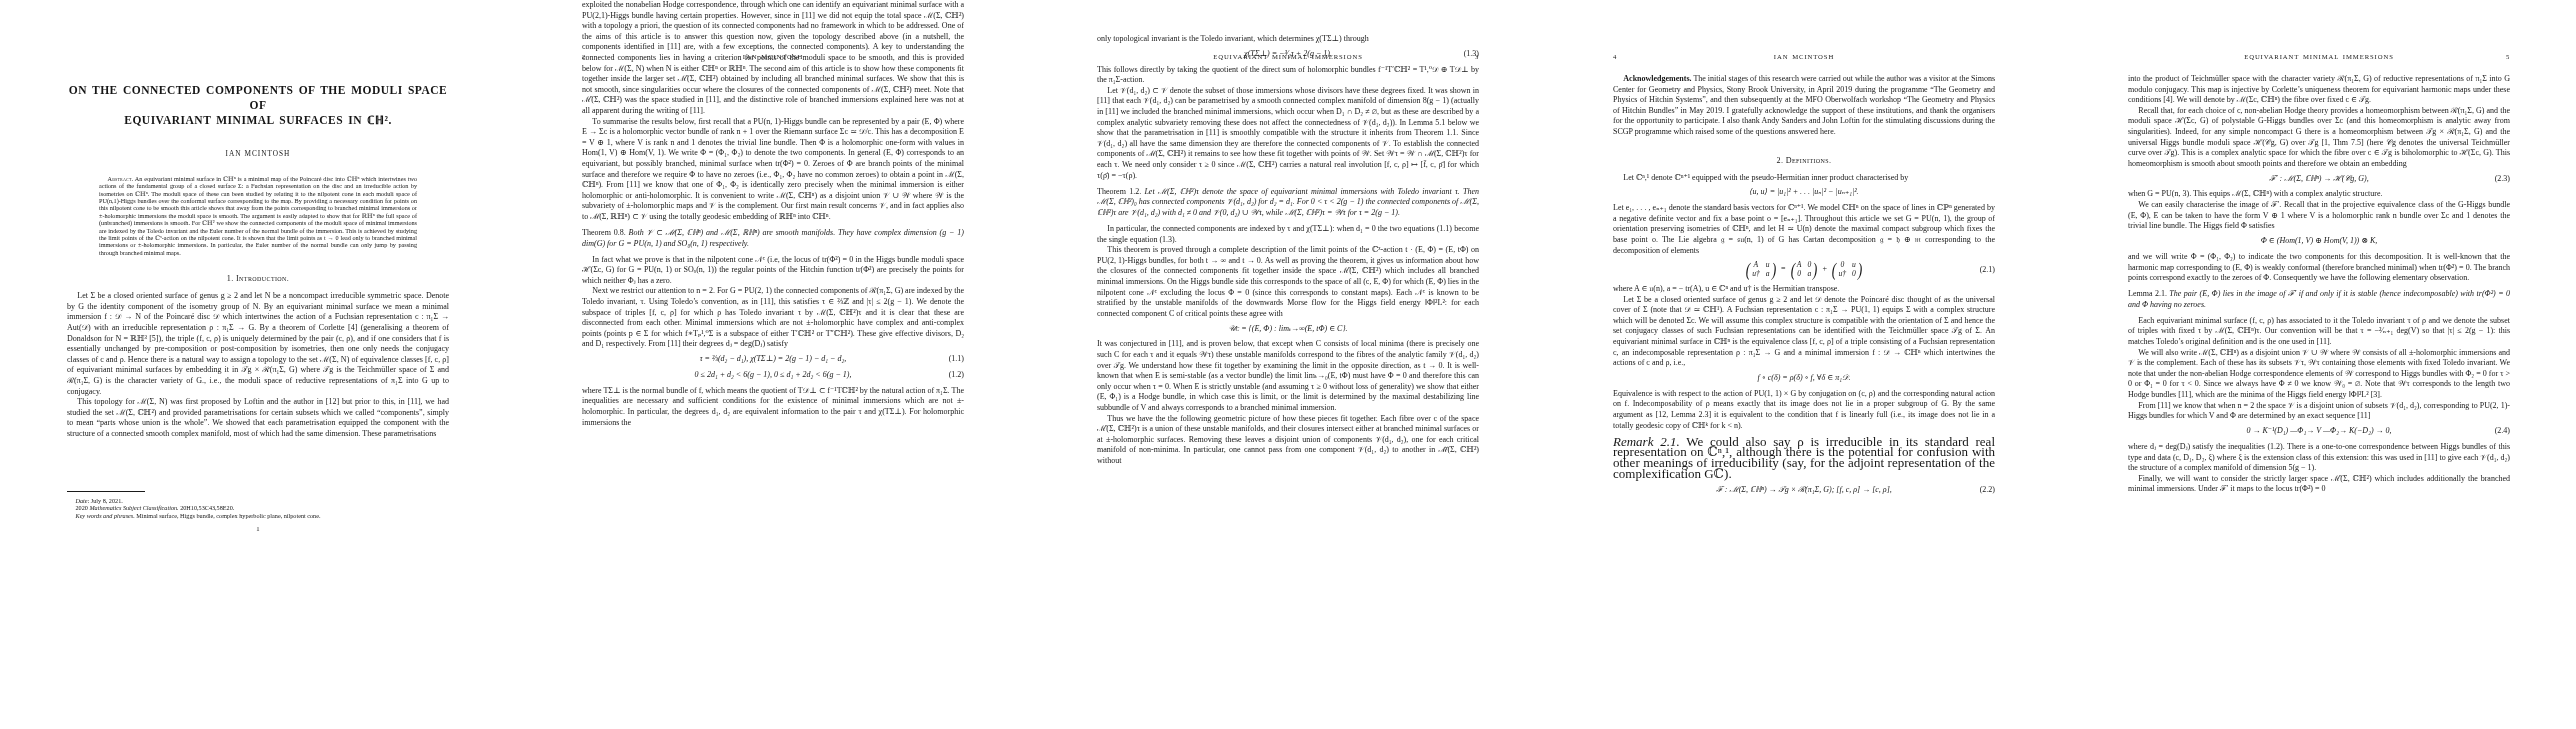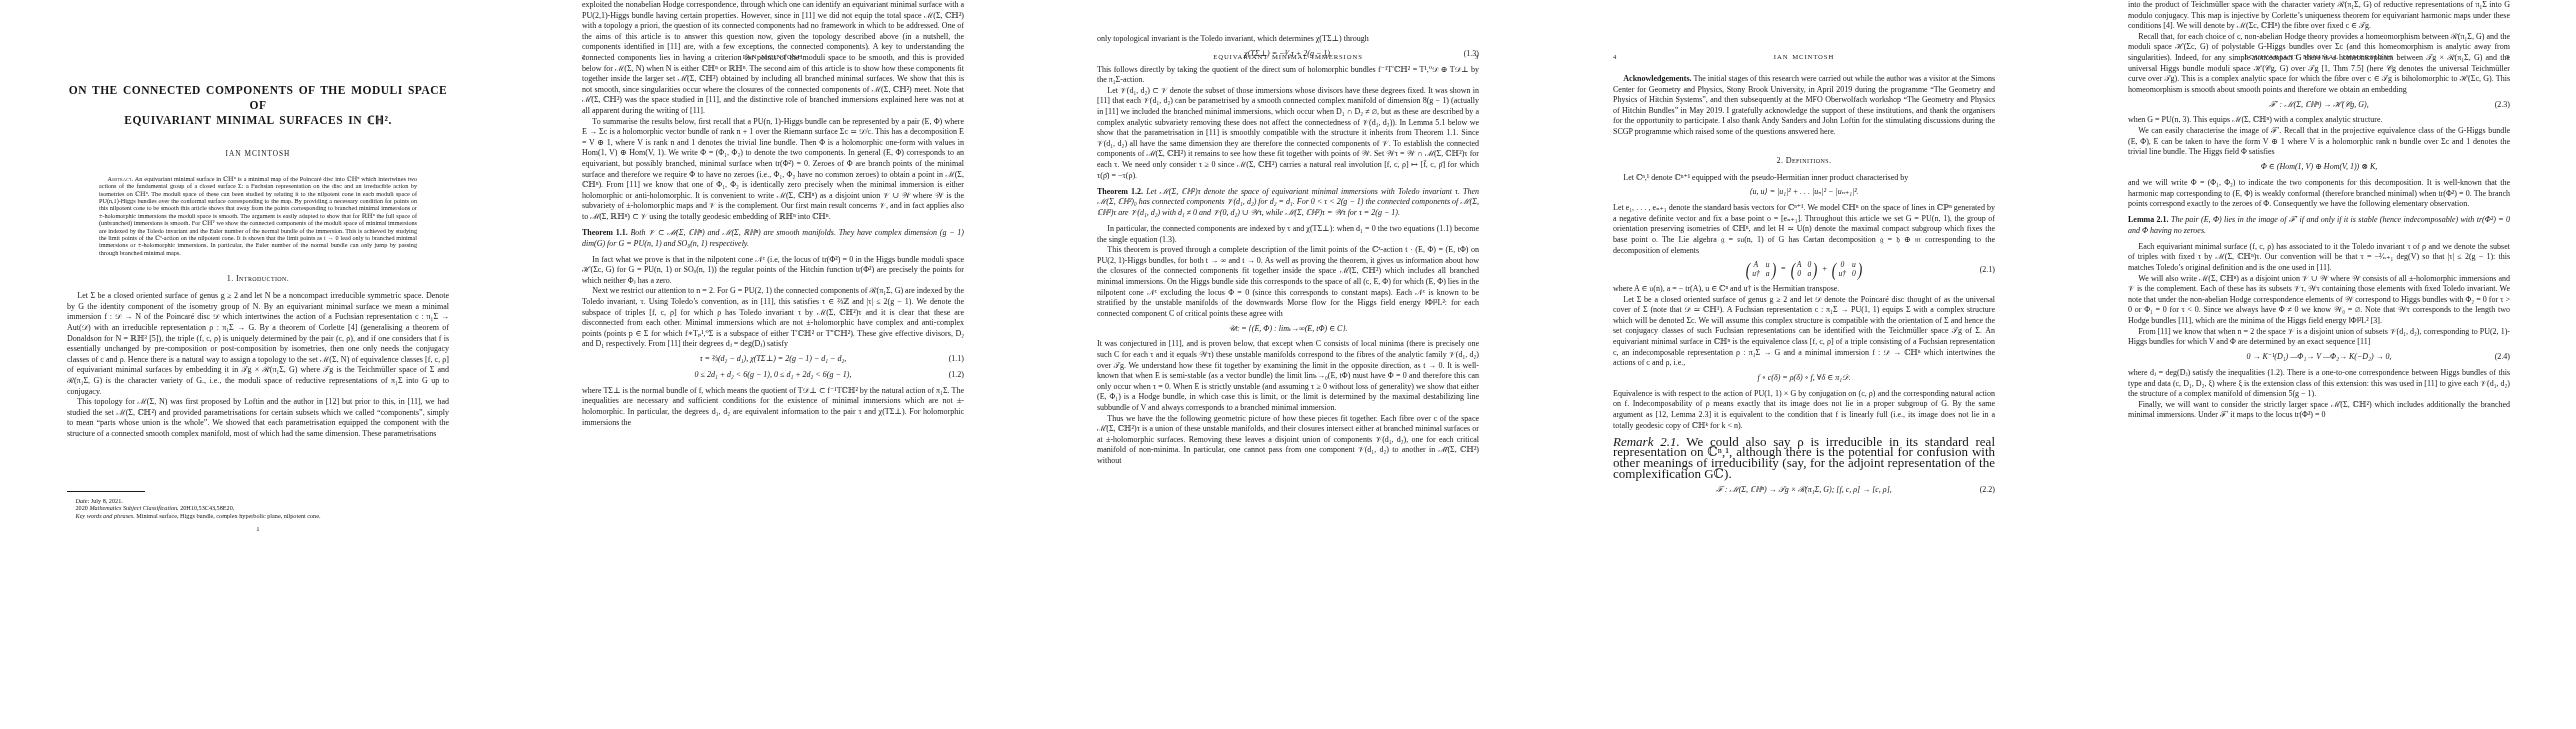--- a/index.html
+++ b/index.html
@@ -21,21 +21,21 @@
          letter-spacing:0.5px;word-spacing:1.8px;}
   .author{margin-top:20.7px;text-align:center;font-size:7.3px;letter-spacing:1px;font-variant:small-caps;}
   .abstract{margin:17px 32px 0 32px;font-size:6.2px;line-height:7.4px;text-align:justify;text-indent:8.5px;}
   .abstract .abs-label{font-variant:small-caps;letter-spacing:0.2px;}
   .section{margin:18px 0 8px 0;text-align:center;font-size:8.1px;font-variant:small-caps;letter-spacing:0.4px;}
 
   
   .para{margin:0;font-size:8px;line-height:10.6px;text-align:justify;text-indent:10.3px;hyphens:auto;}
   .para.cont{text-indent:0;}
   .thm{margin:5.5px 0;font-size:8px;line-height:10.6px;text-align:justify;hyphens:auto;}
-  .thm .thm-label{font-weight:bold;}
+  .thm .thm-label{font-weight:normal;}
   .thm .thm-body{font-style:italic;}
   .rem{margin:5.5px 0;font-size:13px;line-height:10.6px;text-align:justify;hyphens:auto;}
   .rem .rem-label{font-style:italic;}
   .ack-label{font-weight:bold;}
 
   .eqrow{position:relative;margin:4.3px 0 5.5px 0;text-align:center;font-size:8px;line-height:10.3px;}
   .eqtext{font-style:italic;}
   .eqno{position:absolute;right:0;top:50%;transform:translateY(-50%);font-style:normal;}
 
   .mat{display:inline-flex;align-items:center;margin:0 1.2px;vertical-align:middle;}
@@ -90,21 +90,21 @@
 
 <div class="page" style="left:515px">
   <div class="phead">
     <span class="hcenter">IAN MCINTOSH</span>
     <span class="hleft">2</span>
     <span class="hright"></span>
   </div>
   <div class="pbody" style="">
       <p class="para cont">exploited the nonabelian Hodge correspondence, through which one can identify an equivariant minimal surface with a PU(2,1)-Higgs bundle having certain properties. However, since in [11] we did not equip the total space ℳ(Σ, ℂℍ²) with a topology a priori, the question of its connected components had no framework in which to be addressed. One of the aims of this article is to answer this question now, given the topology described above (in a nutshell, the components identified in [11] are, with a few exceptions, the connected components). A key to understanding the connected components lies in having a criterion for points of the moduli space to be smooth, and this is provided below for ℳ(Σ, N) when N is either ℂℍⁿ or ℝℍⁿ. The second aim of this article is to show how these components fit together inside the larger set ℳ̄(Σ, ℂℍ²) obtained by including all branched minimal surfaces. We show that this is not smooth, since singularities occur where the closures of the connected components of ℳ(Σ, ℂℍ²) meet. Note that ℳ̄(Σ, ℂℍ²) was the space studied in [11], and the distinctive role of branched immersions explained here was not at all apparent during the writing of [11].</p>
       <p class="para">To summarise the results below, first recall that a PU(n, 1)-Higgs bundle can be represented by a pair (E, Φ) where E → Σc is a holomorphic vector bundle of rank n + 1 over the Riemann surface Σc ≃ 𝒟/c. This has a decomposition E = V ⊕ 1, where V is rank n and 1 denotes the trivial line bundle. Then Φ is a holomorphic one-form with values in Hom(1, V) ⊕ Hom(V, 1). We write Φ = (Φ₁, Φ₂) to denote the two components. In general (E, Φ) corresponds to an equivariant, but possibly branched, minimal surface when tr(Φ²) = 0. Zeroes of Φ are branch points of the minimal surface and therefore we require Φ to have no zeroes (i.e., Φ₁, Φ₂ have no common zeroes) to obtain a point in ℳ(Σ, ℂℍⁿ). From [11] we know that one of Φ₁, Φ₂ is identically zero precisely when the minimal immersion is either holomorphic or anti-holomorphic. It is convenient to write ℳ(Σ, ℂℍⁿ) as a disjoint union 𝒱 ∪ 𝒲 where 𝒲 is the subvariety of ±-holomorphic maps and 𝒱 is the complement. Our first main result concerns 𝒱, and in fact applies also to ℳ(Σ, ℝℍⁿ) ⊂ 𝒱 using the totally geodesic embedding of ℝℍⁿ into ℂℍⁿ.</p>
-      <p class="thm"><span class="thm-label">Theorem 1.1.</span><span class="thm-body"> Both 𝒱 ⊂ ℳ(Σ, ℂℍⁿ) and ℳ(Σ, ℝℍⁿ) are smooth manifolds. They have complex dimension (g − 1) dim(G) for G = PU(n, 1) and SO₀(n, 1) respectively.</span></p>
+      <p class="thm"><span class="thm-label">Theorem 0.8.</span><span class="thm-body"> Both 𝒱 ⊂ ℳ(Σ, ℂℍⁿ) and ℳ(Σ, ℝℍⁿ) are smooth manifolds. They have complex dimension (g − 1) dim(G) for G = PU(n, 1) and SO₀(n, 1) respectively.</span></p>
       <p class="para">In fact what we prove is that in the nilpotent cone 𝒩ᶜ (i.e, the locus of tr(Φ²) = 0 in the Higgs bundle moduli space ℋ(Σc, G) for G = PU(n, 1) or SOₒ(n, 1)) the regular points of the Hitchin function tr(Φ²) are precisely the points for which neither Φⱼ has a zero.</p>
       <p class="para">Next we restrict our attention to n = 2. For G = PU(2, 1) the connected components of ℛ(π₁Σ, G) are indexed by the Toledo invariant, τ. Using Toledo’s convention, as in [11], this satisfies τ ∈ ⅔ℤ and |τ| ≤ 2(g − 1). We denote the subspace of triples [f, c, ρ] for which ρ has Toledo invariant τ by ℳ(Σ, ℂℍ²)τ and it is clear that these are disconnected from each other. Minimal immersions which are not ±-holomorphic have complex and anti-complex points (points p ∈ Σ for which f∗Tₚ¹,⁰Σ is a subspace of either T′ℂℍ² or T″ℂℍ²). These give effective divisors, D₂ and D₁ respectively. From [11] their degrees dⱼ = deg(Dⱼ) satisfy</p>
       <div class="eqrow"><span class="eqtext">τ = ⅔(d₂ − d₁),   χ(TΣ⊥) = 2(g − 1) − d₁ − d₂,</span><span class="eqno">(1.1)</span></div>
       <div class="eqrow"><span class="eqtext">0 ≤ 2d₁ + d₂ &lt; 6(g − 1),    0 ≤ d₁ + 2d₂ &lt; 6(g − 1),</span><span class="eqno">(1.2)</span></div>
       <p class="para cont">where TΣ⊥ is the normal bundle of f, which means the quotient of T𝒟⊥ ⊂ f⁻¹Tℂℍ² by the natural action of π₁Σ. The inequalities are necessary and sufficient conditions for the existence of minimal immersions which are not ±-holomorphic. In particular, the degrees d₁, d₂ are equivalent information to the pair τ and χ(TΣ⊥). For holomorphic immersions the</p>
     </div>
 </div>
 
 <div class="page" style="left:1030px">
   <div class="phead">
@@ -174,21 +174,21 @@
       <div class="eqrow"><span class="eqtext">ℱ : ℳ(Σ, ℂℍⁿ) → 𝒯g × ℛ(π₁Σ, G);   [f, c, ρ] → [c, ρ],</span><span class="eqno">(2.2)</span></div>
     </div>
 </div>
 
 <div class="page" style="left:2061px">
   <div class="phead">
     <span class="hcenter">EQUIVARIANT MINIMAL IMMERSIONS</span>
     <span class="hleft"></span>
     <span class="hright">5</span>
   </div>
-  <div class="pbody" style="">
+  <div class="pbody" style="padding-top:74px">
       <p class="para cont">into the product of Teichmüller space with the character variety ℛ(π₁Σ, G) of reductive representations of π₁Σ into G modulo conjugacy. This map is injective by Corlette’s uniqueness theorem for equivariant harmonic maps under these conditions [4]. We will denote by ℳ(Σc, ℂℍⁿ) the fibre over fixed c ∈ 𝒯g.</p>
       <p class="para">Recall that, for each choice of c, non-abelian Hodge theory provides a homeomorphism between ℛ(π₁Σ, G) and the moduli space ℋ(Σc, G) of polystable G-Higgs bundles over Σc (and this homeomorphism is analytic away from singularities). Indeed, for any simple noncompact G there is a homeomorphism between 𝒯g × ℛ(π₁Σ, G) and the universal Higgs bundle moduli space ℋ(𝒞g, G) over 𝒯g [1, Thm 7.5] (here 𝒞g denotes the universal Teichmüller curve over 𝒯g). This is a complex analytic space for which the fibre over c ∈ 𝒯g is biholomorphic to ℋ(Σc, G). This homeomorphism is smooth about smooth points and therefore we obtain an embedding</p>
       <div class="eqrow"><span class="eqtext">ℱ′ : ℳ(Σ, ℂℍⁿ) → ℋ(𝒞g, G),</span><span class="eqno">(2.3)</span></div>
       <p class="para cont">when G = PU(n, 3). This equips ℳ(Σ, ℂℍⁿ) with a complex analytic structure.</p>
       <p class="para">We can easily characterise the image of ℱ′. Recall that in the projective equivalence class of the G-Higgs bundle (E, Φ), E can be taken to have the form V ⊕ 1 where V is a holomorphic rank n bundle over Σc and 1 denotes the trivial line bundle. The Higgs field Φ satisfies</p>
       <div class="eqrow"><span class="eqtext">Φ ∈ (Hom(1, V) ⊕ Hom(V, 1)) ⊗ K,</span></div>
       <p class="para cont">and we will write Φ = (Φ₁, Φ₂) to indicate the two components for this decomposition. It is well-known that the harmonic map corresponding to (E, Φ) is weakly conformal (therefore branched minimal) when tr(Φ²) = 0. The branch points correspond exactly to the zeroes of Φ. Consequently we have the following elementary observation.</p>
       <p class="thm"><span class="thm-label">Lemma 2.1.</span><span class="thm-body"> The pair (E, Φ) lies in the image of ℱ′ if and only if it is stable (hence indecomposable) with tr(Φ²) = 0 and Φ having no zeroes.</span></p>
       <p class="para">Each equivariant minimal surface (f, c, ρ) has associated to it the Toledo invariant τ of ρ and we denote the subset of triples with fixed τ by ℳ(Σ, ℂℍⁿ)τ. Our convention will be that τ = −²⁄ₙ₊₁ deg(V) so that |τ| ≤ 2(g − 1): this matches Toledo’s original definition and is the one used in [11].</p>
       <p class="para">We will also write ℳ(Σ, ℂℍⁿ) as a disjoint union 𝒱 ∪ 𝒲 where 𝒲 consists of all ±-holomorphic immersions and 𝒱 is the complement. Each of these has its subsets 𝒱τ, 𝒲τ containing those elements with fixed Toledo invariant. We note that under the non-abelian Hodge correspondence elements of 𝒲 correspond to Higgs bundles with Φ₂ = 0 for τ &gt; 0 or Φ₁ = 0 for τ &lt; 0. Since we always have Φ ≠ 0 we know 𝒲₀ = ∅. Note that 𝒲τ corresponds to the length two Hodge bundles [11], which are the minima of the Higgs field energy ‖Φ‖²L² [3].</p>

